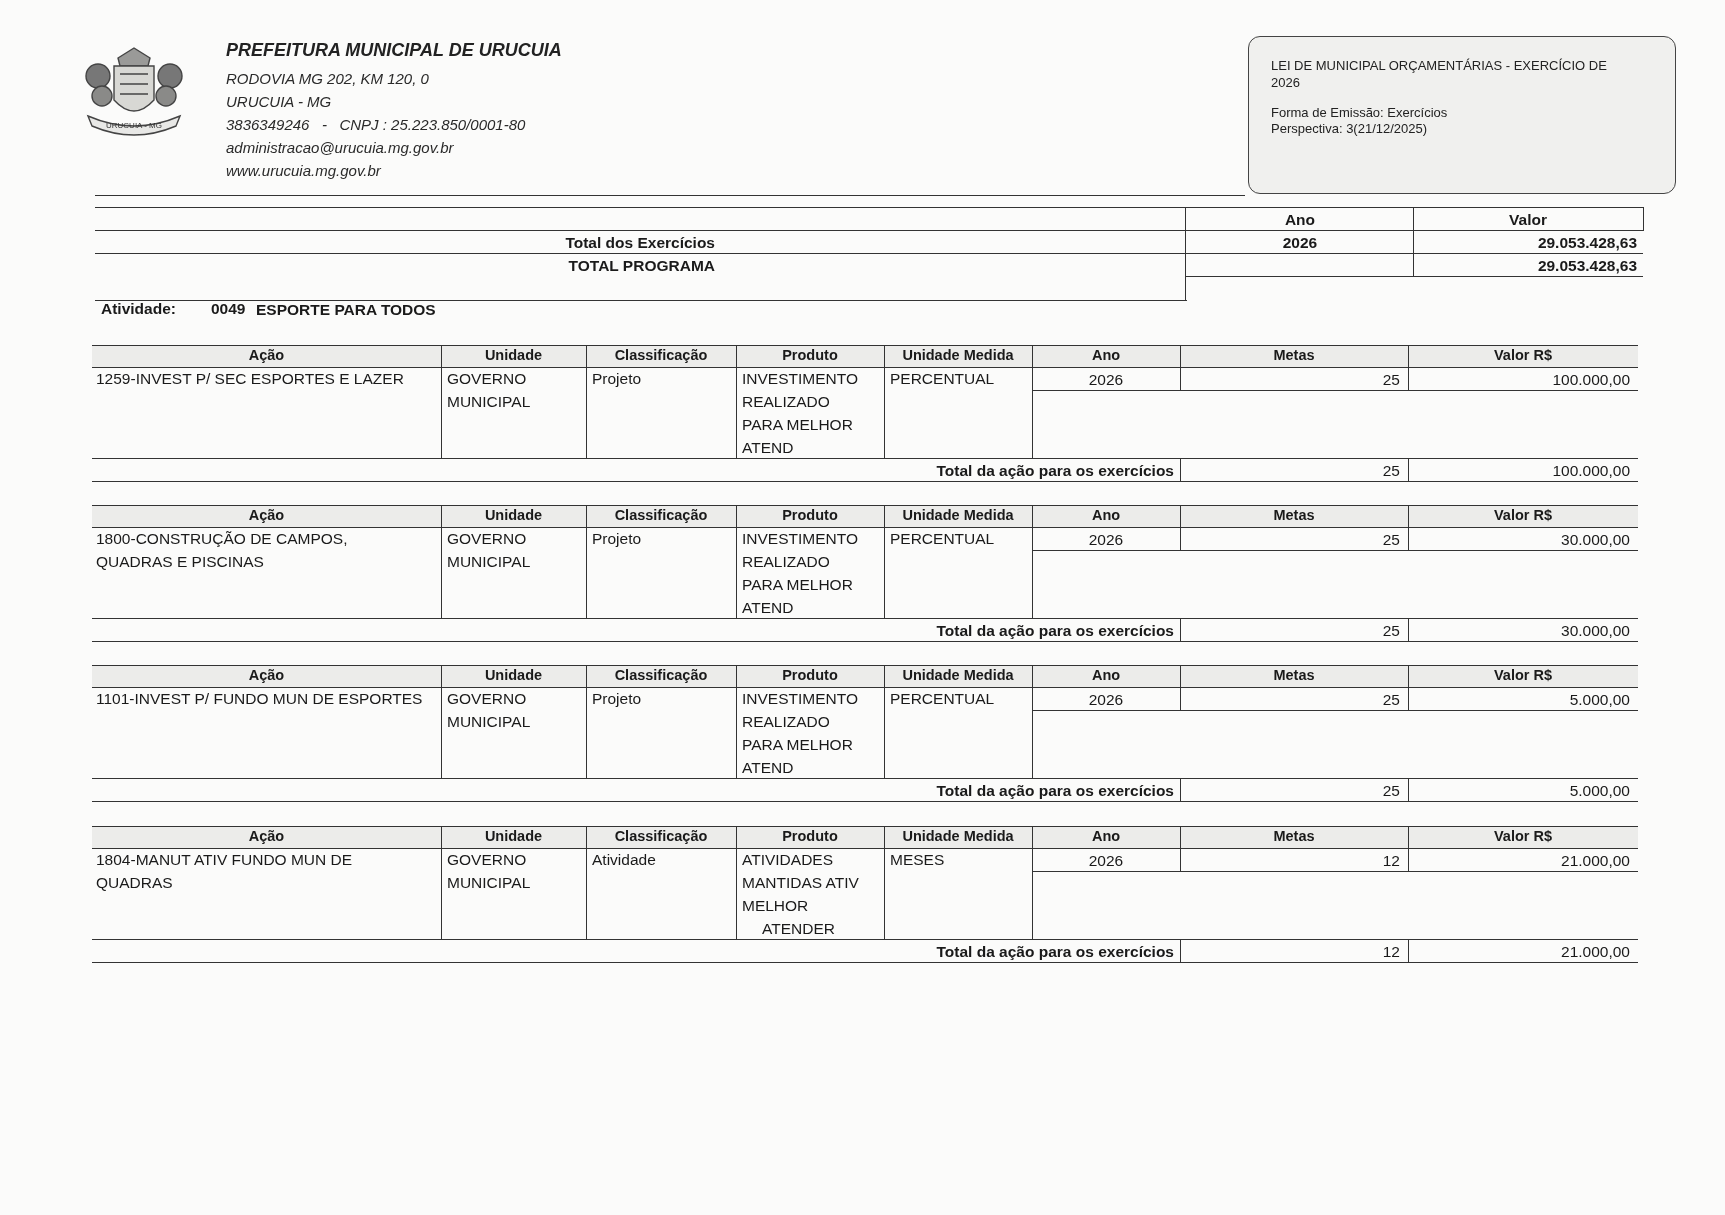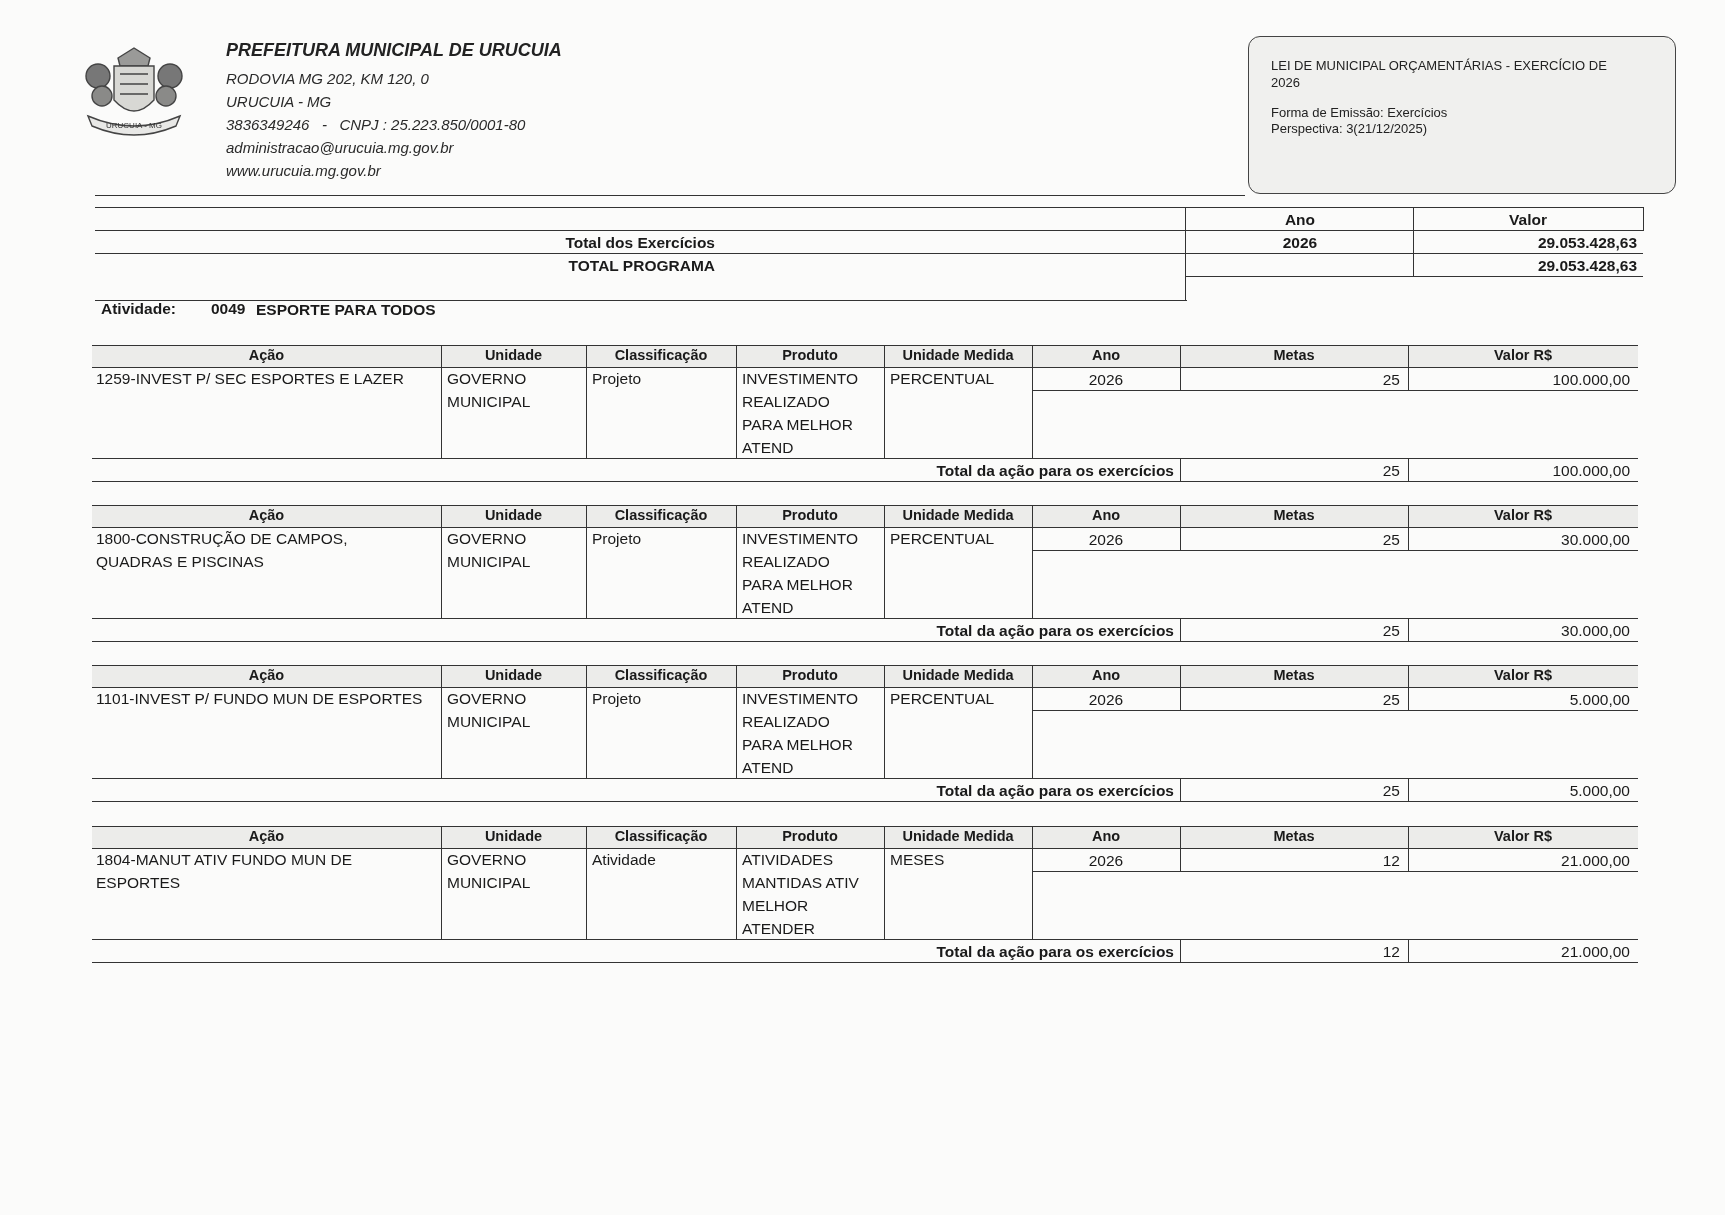--- a/index.html
+++ b/index.html
@@ -232,28 +232,28 @@
       <div class="vline" style="left:1408px; top:939px; height:23px"></div>
       <div class="cell bold t14 center" style="left:92px; top:825px; width:349px">Ação</div>
       <div class="cell bold t14 center" style="left:441px; top:825px; width:145px">Unidade</div>
       <div class="cell bold t14 center" style="left:586px; top:825px; width:150px">Classificação</div>
       <div class="cell bold t14 center" style="left:736px; top:825px; width:148px">Produto</div>
       <div class="cell bold t14 center" style="left:884px; top:825px; width:148px">Unidade Medida</div>
       <div class="cell bold t14 center" style="left:1032px; top:825px; width:148px">Ano</div>
       <div class="cell bold t14 center" style="left:1180px; top:825px; width:228px">Metas</div>
       <div class="cell bold t14 center" style="left:1408px; top:825px; width:230px">Valor R$</div>
       <div class="cell t15" style="left:96px; top:848px; width:341px; white-space:nowrap">1804-MANUT ATIV FUNDO MUN DE</div>
-      <div class="cell t15" style="left:96px; top:871px; width:341px; white-space:nowrap">ESPORTES</div>
+      <div class="cell t15" style="left:96px; top:871px; width:341px; white-space:nowrap">QUADRAS</div>
       <div class="cell t15" style="left:447px; top:848px; width:135px; white-space:nowrap">GOVERNO</div>
       <div class="cell t15" style="left:447px; top:871px; width:135px; white-space:nowrap">MUNICIPAL</div>
       <div class="cell t15" style="left:592px; top:848px">Atividade</div>
       <div class="cell t15" style="left:742px; top:848px; width:138px; white-space:nowrap">ATIVIDADES</div>
       <div class="cell t15" style="left:742px; top:871px; width:138px; white-space:nowrap">MANTIDAS ATIV</div>
       <div class="cell t15" style="left:742px; top:894px; width:138px; white-space:nowrap">MELHOR</div>
-      <div class="cell t15" style="left:742px; top:917px; width:138px; white-space:nowrap">ATENDER</div>
+      <div class="cell t15" style="left:762px; top:917px; width:138px; white-space:nowrap">ATENDER</div>
       <div class="cell t15" style="left:890px; top:848px">MESES</div>
       <div class="cell t15 center" style="left:1032px; top:849px; width:148px">2026</div>
       <div class="cell t15 right" style="left:1180px; top:849px; width:220px">12</div>
       <div class="cell t15 right" style="left:1408px; top:849px; width:222px">21.000,00</div>
       <div class="cell bold t15 right" style="left:92px; top:940px; width:1082px">Total da ação para os exercícios</div>
       <div class="cell t15 right" style="left:1180px; top:940px; width:220px">12</div>
       <div class="cell t15 right" style="left:1408px; top:940px; width:222px">21.000,00</div>
     </div>
   </div>
 

